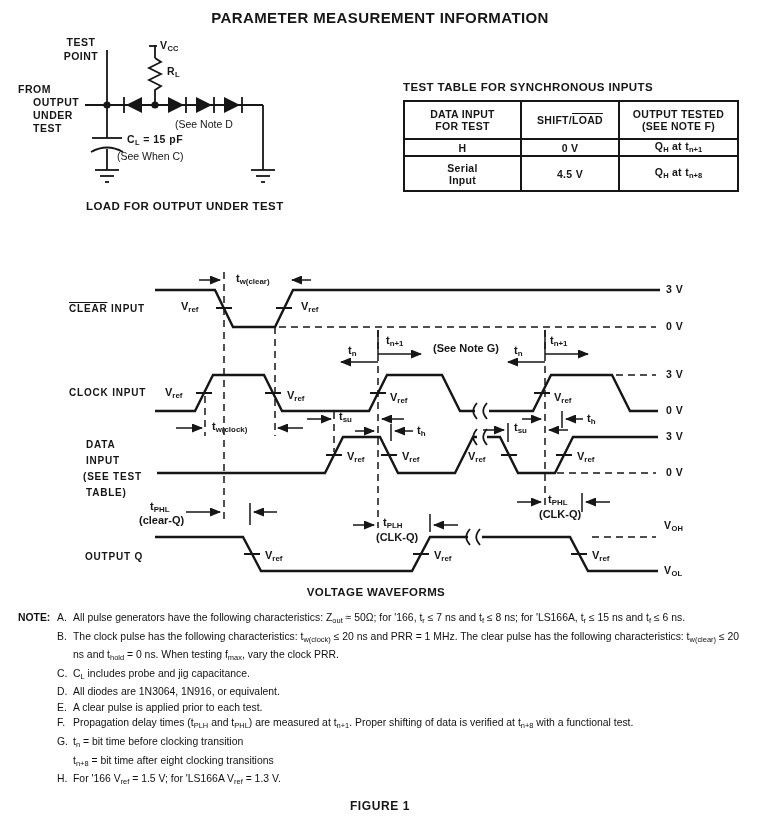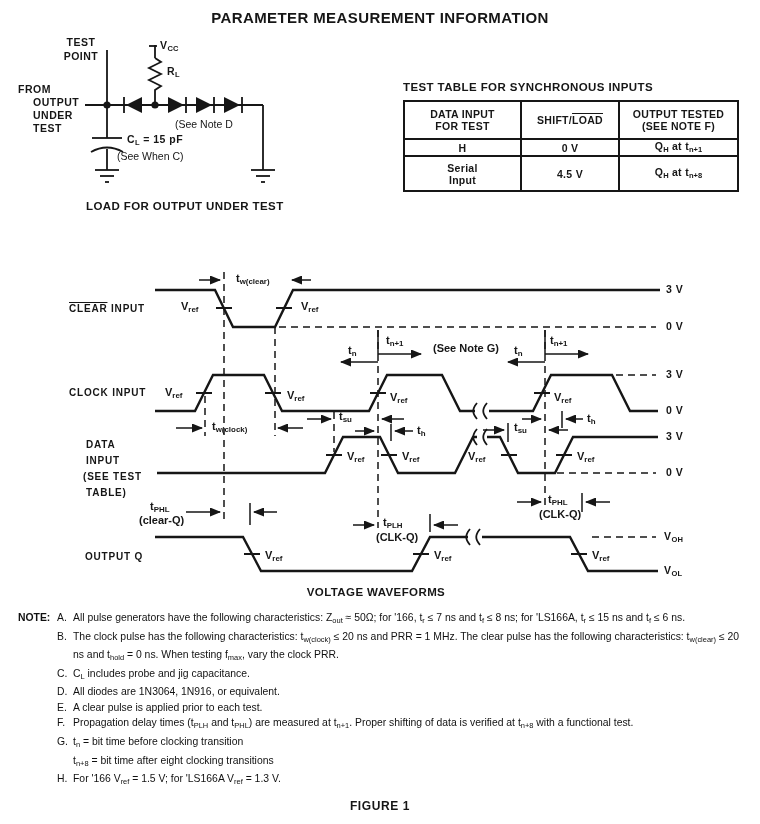--- a/index.html
+++ b/index.html
@@ -227,21 +227,21 @@
   <div class="t rowlab" style="left:83px;top:471px;">(SEE TEST</div>
   <div class="t rowlab" style="left:86px;top:487px;">TABLE)</div>
   <div class="t rowlab" style="left:85px;top:551px;">OUTPUT Q</div>
 
   <div class="t lvl" style="left:666px;top:284px;">3 V</div>
   <div class="t lvl" style="left:666px;top:321px;">0 V</div>
   <div class="t lvl" style="left:666px;top:369px;">3 V</div>
   <div class="t lvl" style="left:666px;top:405px;">0 V</div>
   <div class="t lvl" style="left:666px;top:431px;">3 V</div>
   <div class="t lvl" style="left:666px;top:467px;">0 V</div>
-  <div class="t lvl" style="left:664px;top:531px;"><span>V</span><sub>OH</sub></div>
+  <div class="t lvl" style="left:664px;top:520px;"><span>V</span><sub>OH</sub></div>
   <div class="t lvl" style="left:664px;top:565px;"><span>V</span><sub>OL</sub></div>
 
   <div class="t wl" style="left:181px;top:300px;"><span>V</span><sub>ref</sub></div>
   <div class="t wl" style="left:301px;top:300px;"><span>V</span><sub>ref</sub></div>
   <div class="t wl" style="left:165px;top:386px;"><span>V</span><sub>ref</sub></div>
   <div class="t wl" style="left:287px;top:389px;"><span>V</span><sub>ref</sub></div>
   <div class="t wl" style="left:390px;top:391px;"><span>V</span><sub>ref</sub></div>
   <div class="t wl" style="left:554px;top:391px;"><span>V</span><sub>ref</sub></div>
   <div class="t wl" style="left:347px;top:450px;"><span>V</span><sub>ref</sub></div>
   <div class="t wl" style="left:402px;top:450px;"><span>V</span><sub>ref</sub></div>

